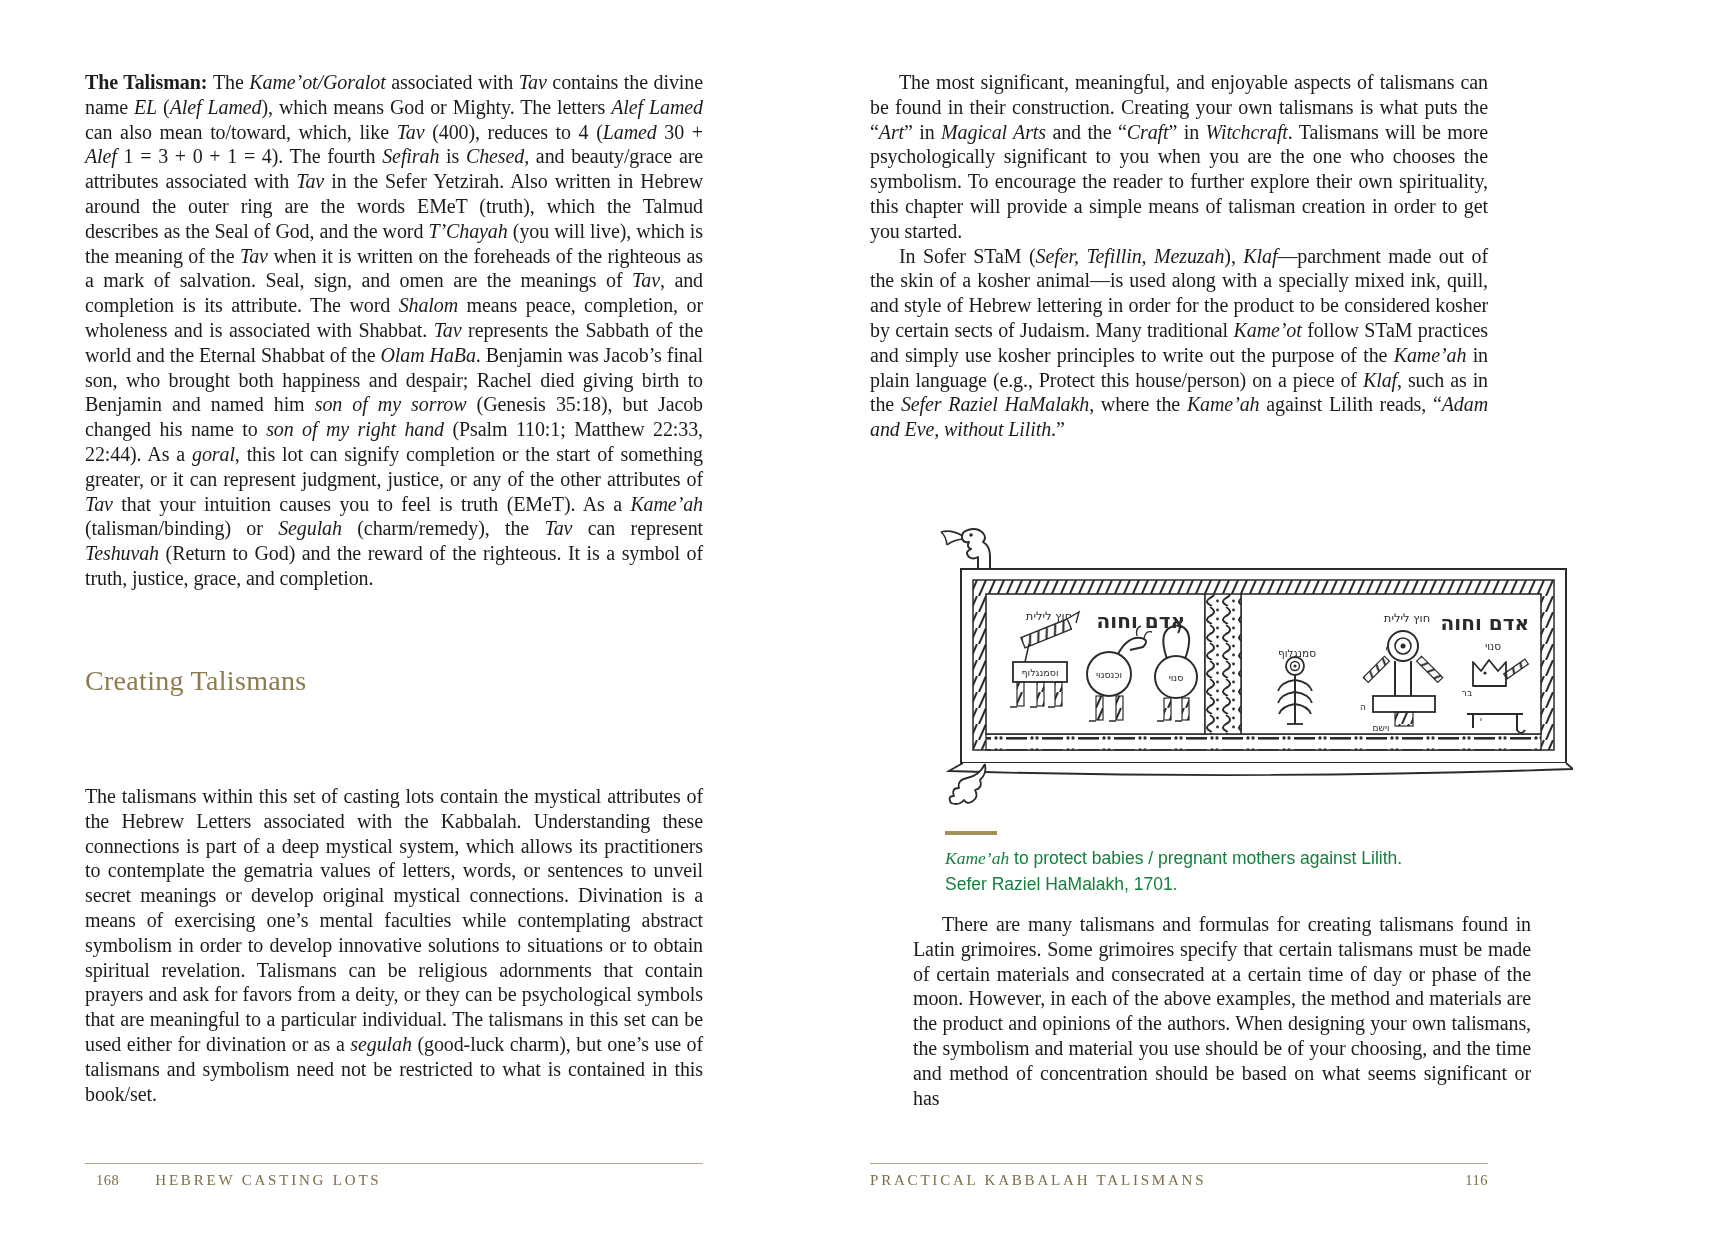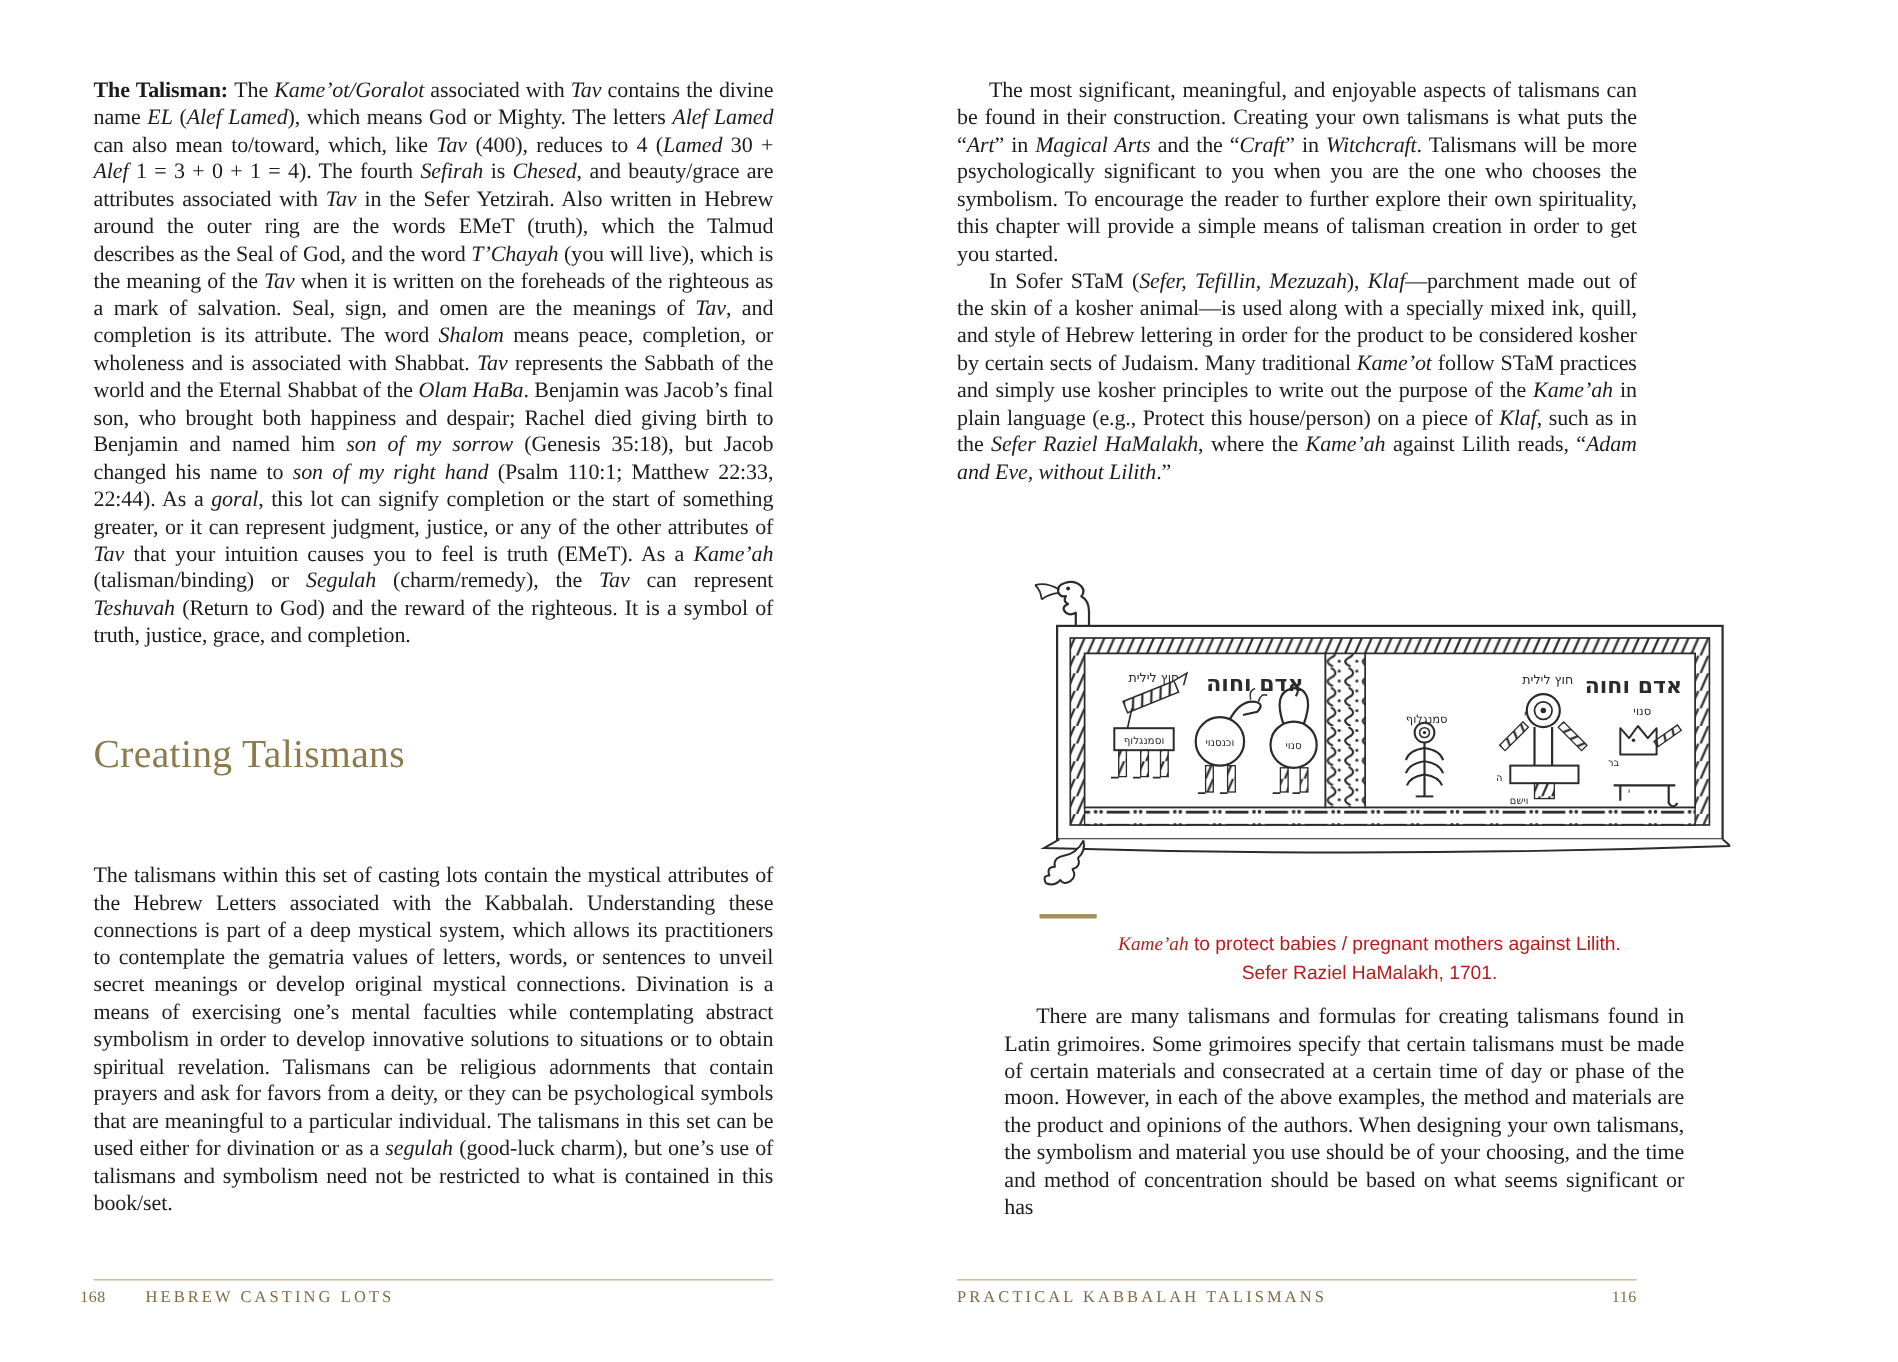--- a/index.html
+++ b/index.html
@@ -4,33 +4,33 @@
 <style>
   html,body{margin:0;padding:0;background:#ffffff;}
   .spread{position:relative;width:1725px;height:1238px;background:#ffffff;overflow:hidden;
           font-family:"Liberation Serif","DejaVu Serif",serif;color:#1c1c1a;border-radius:29px;}
   .col{position:absolute;width:618px;font-size:20px;line-height:24.8px;text-align:justify;
        letter-spacing:-0.1px;}
   .col p{margin:0;text-align:justify;}
   .ind{text-indent:29px;}
   .i{font-style:italic;}
   .b{font-weight:bold;}
-  .heading{position:absolute;left:85px;top:666px;font-size:36px;line-height:1.1;
+  .heading{position:absolute;left:85px;top:666px;font-size:28px;line-height:1.1;
            color:#8d7b4e;letter-spacing:0.3px;}
   .cap-rule{position:absolute;left:945px;top:831px;width:52px;height:3.5px;background:#a29058;}
   .caption{position:absolute;left:945px;top:845px;width:600px;
            font-family:"Liberation Sans","DejaVu Sans",sans-serif;
-           font-size:17.5px;line-height:26px;color:#b91c1c;text-align:center;}
+           font-size:17.5px;line-height:26px;color:#15803d;text-align:left;}
   .caption .ser{font-family:"Liberation Serif","DejaVu Serif",serif;font-style:italic;}
   .foot-rule{position:absolute;top:1163px;width:618px;border-top:1.5px solid #b6a87f;}
   .footer{position:absolute;top:1172px;width:618px;display:flex;align-items:baseline;
           font-size:15px;color:#7d6d46;}
   .footer .rtitle{letter-spacing:2.8px;}
   .footer .pnum{letter-spacing:0.5px;font-size:14.5px;}
-  .footer-left{left:73px;}
+  .footer-left{left:96px;}
   .footer-left .pnum{margin-right:36px;}
   .footer-right{left:870px;justify-content:space-between;}
   .footer-right .pnum{margin-left:30px;}
   .woodcut{position:absolute;left:933px;top:516px;}
   .heb{font-family:"DejaVu Sans",sans-serif;fill:#2b2b2b;}
 </style>
 </head>
 <body>
 
 <div class="spread">

